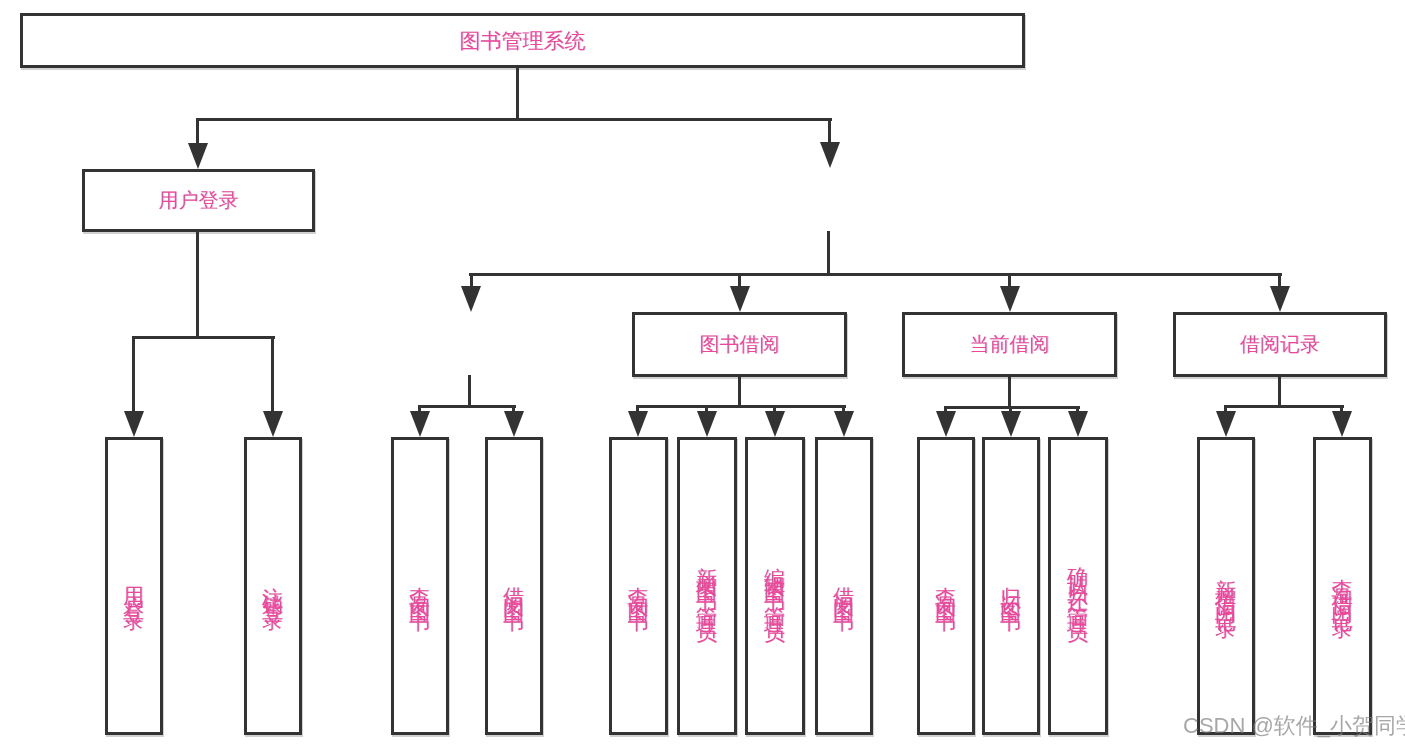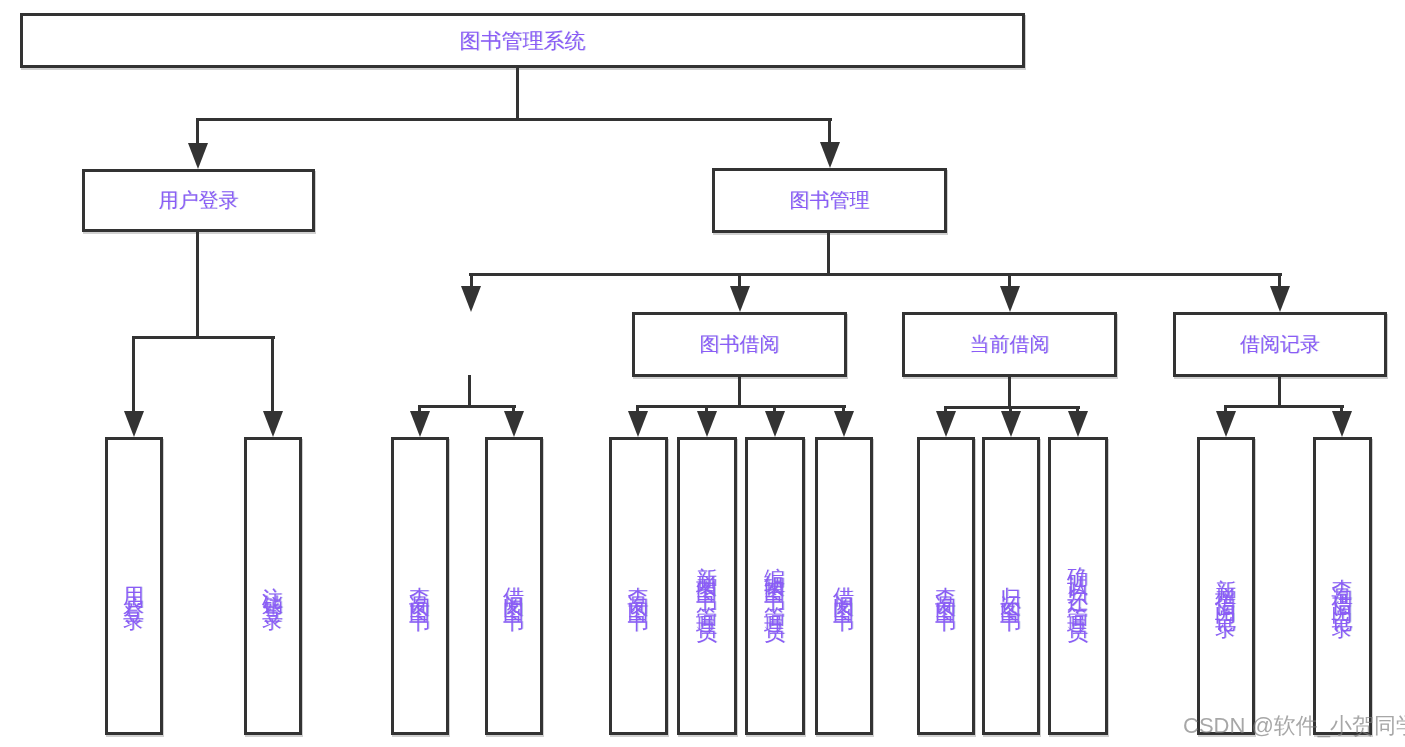--- a/index.html
+++ b/index.html
@@ -13,21 +13,21 @@
   
   .node{
     position:absolute;
     box-sizing:border-box;
     background:#ffffff;
     border:3px solid #333333;
     box-shadow:1px 2px 0 rgba(0,0,0,0.18);
     display:flex;align-items:center;justify-content:center;
   }
   .node .lbl{
-    color:#8b5cf6;
+    color:#ec4899;
     font-size:20px;
     white-space:nowrap;
     text-shadow:1px 0 0 rgba(70,110,180,0.25);
   }
   .node.root .lbl{font-size:21px;}
   .node.v .lbl{
     writing-mode:vertical-rl;
     text-orientation:mixed;
     font-size:21px;
     letter-spacing:8px;
@@ -64,23 +64,20 @@
 
   <div class="vl" style="left:516px;top:65px;height:55px;"></div>
   <div class="hl" style="left:196px;top:118px;width:636px;"></div>
   <div class="vl" style="left:196px;top:118px;height:27px;"></div>
   <div class="arrow" style="left:188px;top:143px;"></div>
   <div class="vl" style="left:828px;top:118px;height:26px;"></div>
   <div class="arrow" style="left:820px;top:142px;"></div>
 
   <div class="node" style="left:82px;top:169px;width:233px;height:63px;">
     <span class="lbl">用户登录</span>
-  </div>
-  <div class="node" style="left:712px;top:168px;width:235px;height:65px;">
-    <span class="lbl">图书管理</span>
   </div>
 
   <div class="vl" style="left:196px;top:230px;height:109px;"></div>
   <div class="hl" style="left:132px;top:336px;width:143px;"></div>
   <div class="vl" style="left:132px;top:338px;height:75px;"></div>
   <div class="arrow" style="left:124px;top:411px;"></div>
   <div class="vl" style="left:271px;top:338px;height:75px;"></div>
   <div class="arrow" style="left:263px;top:411px;"></div>
 
   <div class="vl" style="left:827px;top:231px;height:45px;"></div>

